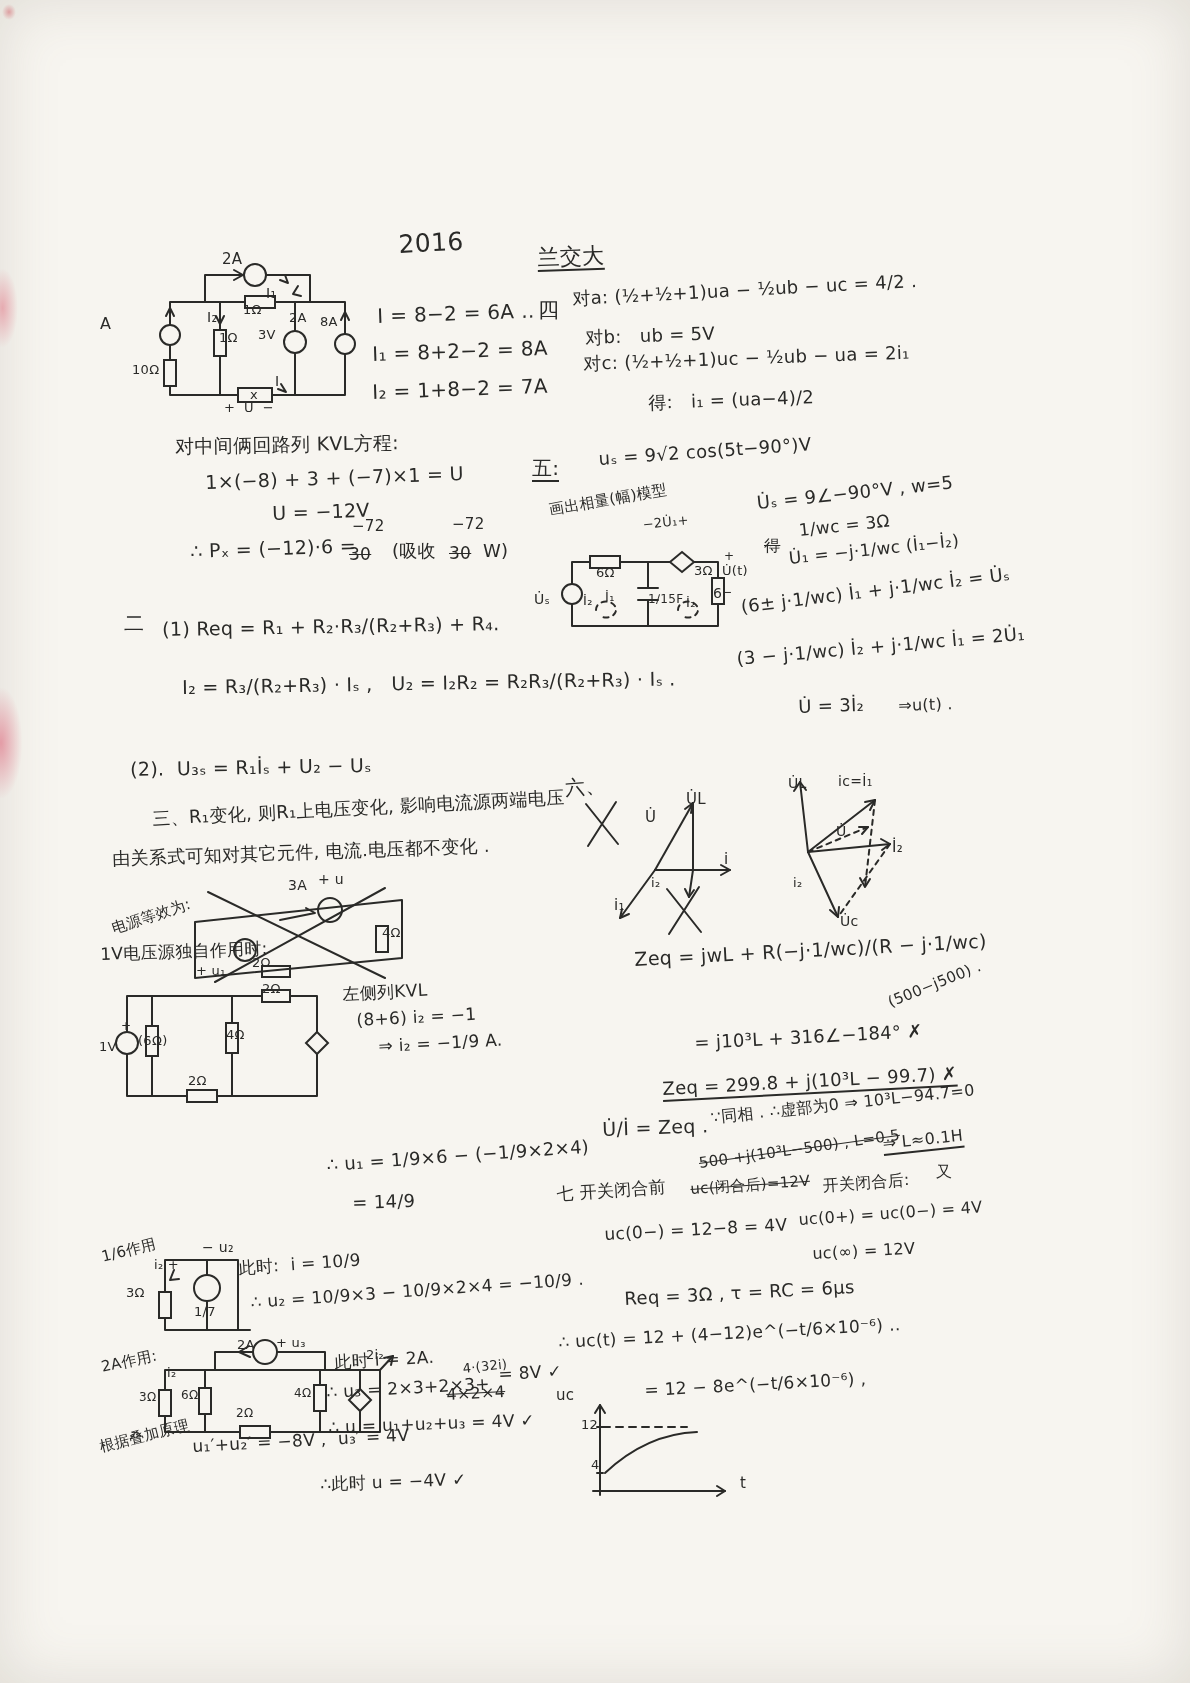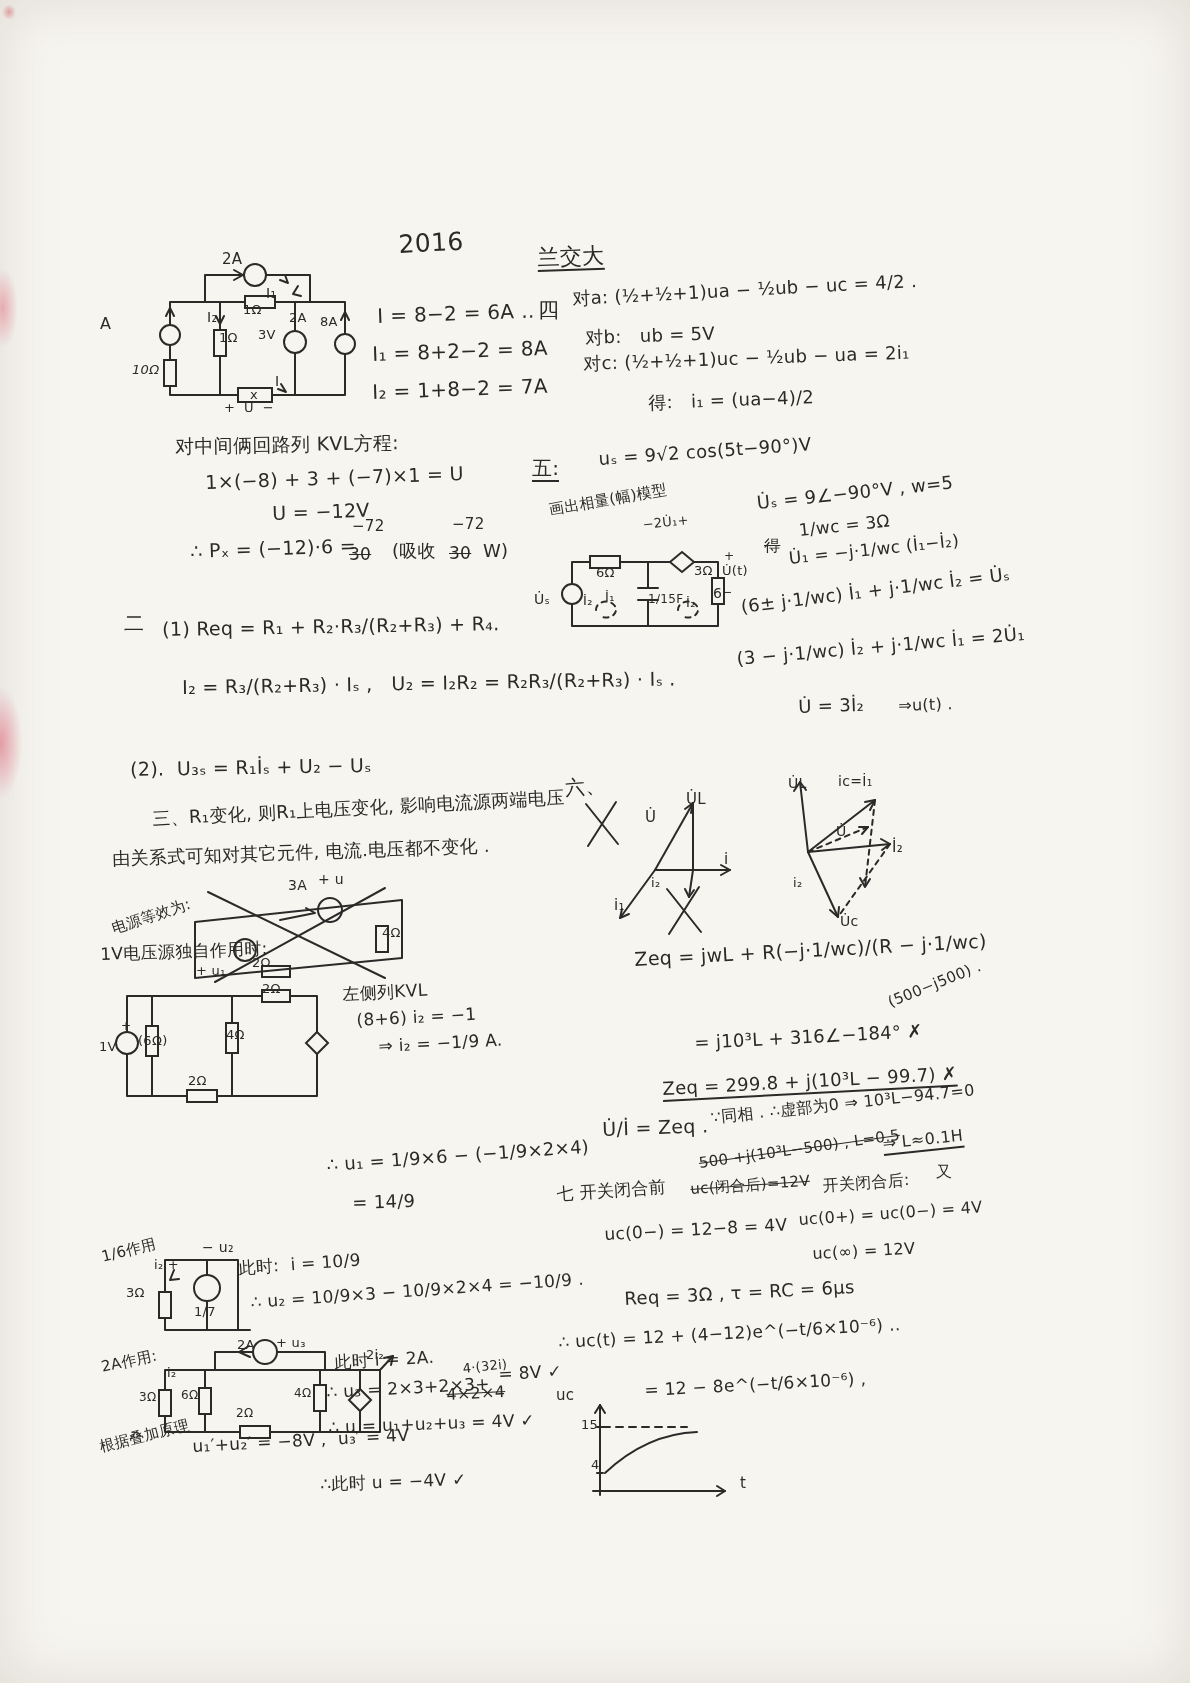--- a/index.html
+++ b/index.html
@@ -168,21 +168,21 @@
     <span class="hw" style="left: 372px; top: 344px; font-size: 20px; transform: rotate(-2deg);">I₁ = 8+2−2 = 8A</span>
     <span class="hw" style="left: 372px; top: 382px; font-size: 20px; transform: rotate(-2deg);">I₂ = 1+8−2 = 7A</span>
     <span class="hw" style="left: 222px; top: 252px; font-size: 15px;">2A</span>
     <span class="hw" style="left: 266px; top: 286px; font-size: 14px;">I₁</span>
     <span class="hw" style="left: 243px; top: 303px; font-size: 13px;">1Ω</span>
     <span class="hw" style="left: 207px; top: 310px; font-size: 14px;">I₂</span>
     <span class="hw" style="left: 219px; top: 331px; font-size: 13px;">1Ω</span>
     <span class="hw" style="left: 258px; top: 328px; font-size: 13px;">3V</span>
     <span class="hw" style="left: 289px; top: 311px; font-size: 13px;">2A</span>
     <span class="hw" style="left: 320px; top: 315px; font-size: 13px;">8A</span>
-    <span class="hw" style="left: 132px; top: 363px; font-size: 13px; font-style: italic;">10Ω</span>
+    <span class="hw" style="left: 132px; top: 363px; font-size: 13px;">10Ω</span>
     <span class="hw" style="left: 275px; top: 374px; font-size: 14px;">I</span>
     <span class="hw" style="left: 250px; top: 388px; font-size: 13px;">x</span>
     <span class="hw" style="left: 224px; top: 401px; font-size: 13px;">+  U  −</span>
     <span class="hw" style="left: 100px; top: 316px; font-size: 16px;">A</span>
     <span class="hw" style="left: 538px; top: 299px; font-size: 21px;">四</span>
     <span class="hw" style="left: 572px; top: 290px; font-size: 18px; transform: rotate(-3deg);">对a: (½+½+1)ua − ½ub − uc = 4∕2 .</span>
     <span class="hw" style="left: 585px; top: 329px; font-size: 18px; transform: rotate(-2deg);">对b:   ub = 5V</span>
     <span class="hw" style="left: 583px; top: 355px; font-size: 18px; transform: rotate(-2deg);">对c: (½+½+1)uc − ½ub − ua = 2i₁</span>
     <span class="hw" style="left: 648px; top: 394px; font-size: 18px; transform: rotate(-2deg);">得:   i₁ = (ua−4)∕2</span>
     <span class="hw" style="left: 175px; top: 437px; font-size: 19px; transform: rotate(-1deg);">对中间俩回路列 KVL方程:</span>
@@ -291,16 +291,16 @@
     <span class="hw" style="left: 556px; top: 1186px; font-size: 17px; transform: rotate(-4deg);">七 开关闭合前</span>
     <span class="hw strike" style="left: 690px; top: 1182px; font-size: 15px; transform: rotate(-4deg);">uc(闭合后)=12V</span>
     <span class="hw" style="left: 822px; top: 1178px; font-size: 16px; transform: rotate(-4deg);">开关闭合后:</span>
     <span class="hw" style="left: 604px; top: 1226px; font-size: 17px; transform: rotate(-3deg);">uc(0−) = 12−8 = 4V</span>
     <span class="hw" style="left: 798px; top: 1212px; font-size: 16px; transform: rotate(-4deg);">uc(0+) = uc(0−) = 4V</span>
     <span class="hw" style="left: 812px; top: 1246px; font-size: 16px; transform: rotate(-3deg);">uc(∞) = 12V</span>
     <span class="hw" style="left: 624px; top: 1290px; font-size: 18px; transform: rotate(-3deg);">Req = 3Ω , τ = RC = 6μs</span>
     <span class="hw" style="left: 558px; top: 1334px; font-size: 17px; transform: rotate(-3deg);">∴ uc(t) = 12 + (4−12)e^(−t∕6×10⁻⁶) ‥</span>
     <span class="hw" style="left: 644px; top: 1382px; font-size: 17px; transform: rotate(-3deg);">= 12 − 8e^(−t∕6×10⁻⁶) ,</span>
     <span class="hw" style="left: 556px; top: 1388px; font-size: 15px;">uc</span>
-    <span class="hw" style="left: 581px; top: 1418px; font-size: 13px;">15</span>
+    <span class="hw" style="left: 581px; top: 1418px; font-size: 13px;">12</span>
     <span class="hw" style="left: 591px; top: 1458px; font-size: 13px;">4</span>
     <span class="hw" style="left: 740px; top: 1476px; font-size: 15px;">t</span>
   </div>
 
 </body></html>

